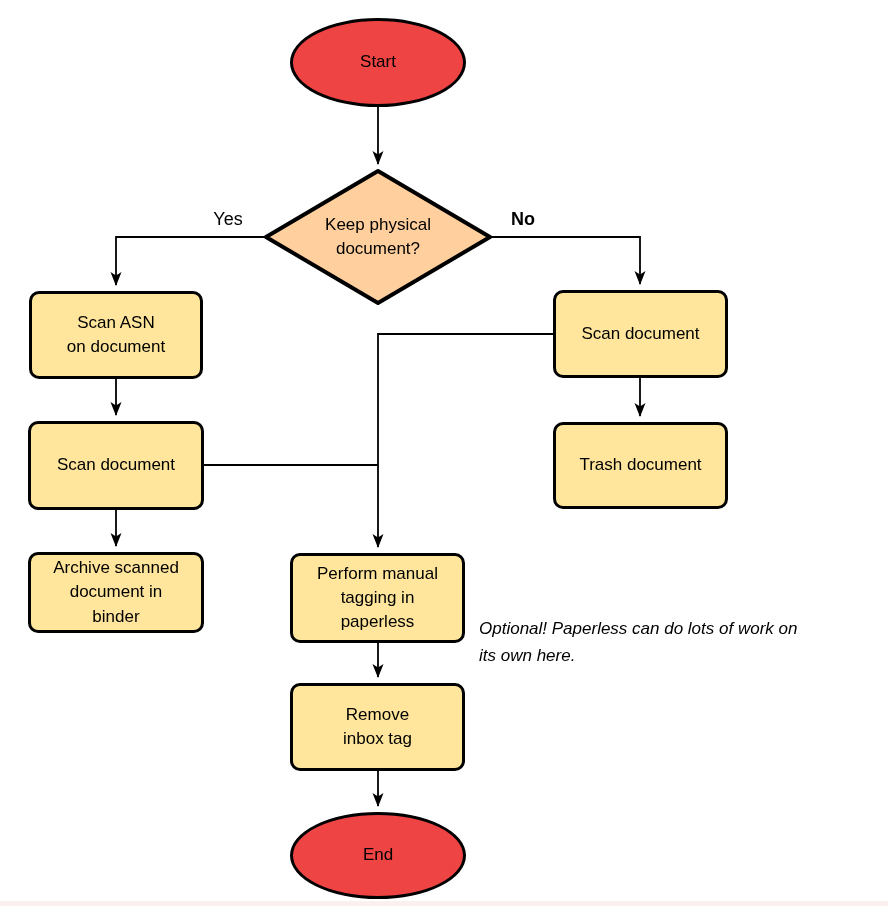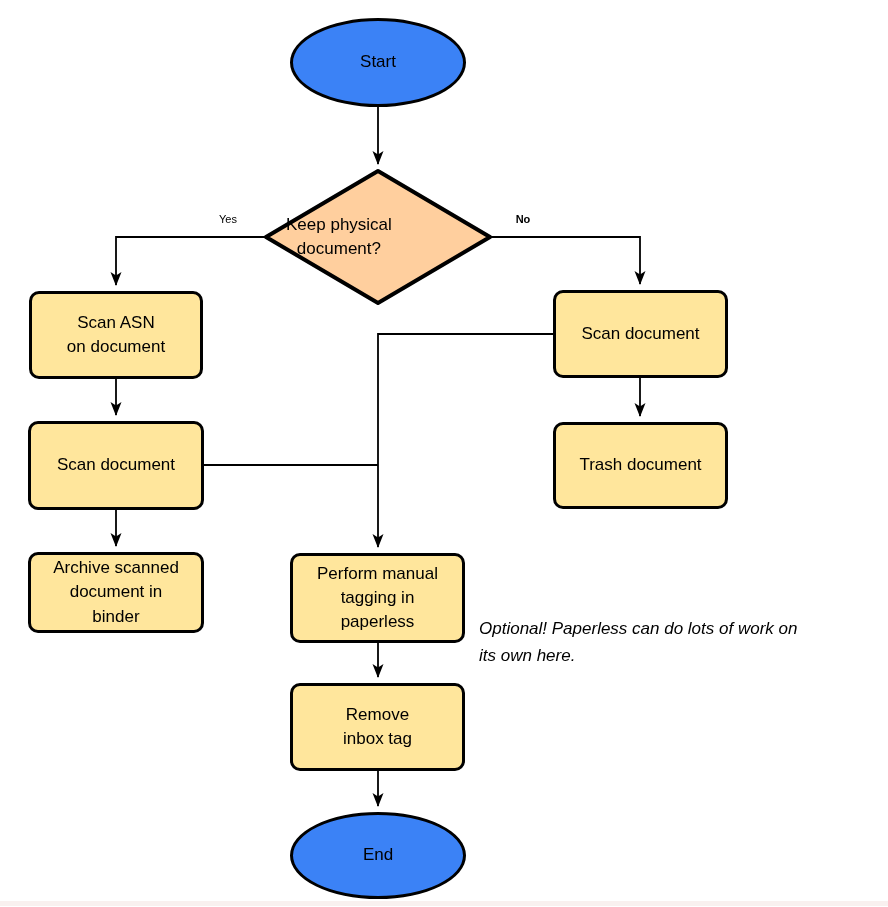--- a/index.html
+++ b/index.html
@@ -20,33 +20,33 @@
     white-space:pre-line;
     box-sizing:border-box;
     padding:2px 6px;
   }
   .proc{
     background:#ffe69c;
     border:3px solid #000;
     border-radius:10px;
   }
   .term{
-    background:#3b82f6;
+    background:#ef4444;
     border:3.5px solid #000;
     border-radius:50%;
   }
   .diamond-label{
     position:absolute;
-    display:flex;align-items:center;justify-content:flex-start;
+    display:flex;align-items:center;justify-content:center;
     text-align:center;font-size:17px;line-height:1.42;
     white-space:pre-line;
   }
   .edge-label{
     position:absolute;
-    font-size:11px;line-height:1.2;
+    font-size:18px;line-height:1.2;
     display:flex;align-items:center;justify-content:center;text-align:right;
   }
   .annotation{
     position:absolute;
     font-style:italic;
     font-size:17px;line-height:1.55;
     white-space:pre-line;
   }
   .bottom-strip{
     position:absolute;left:0;top:901px;width:888px;height:5px;

